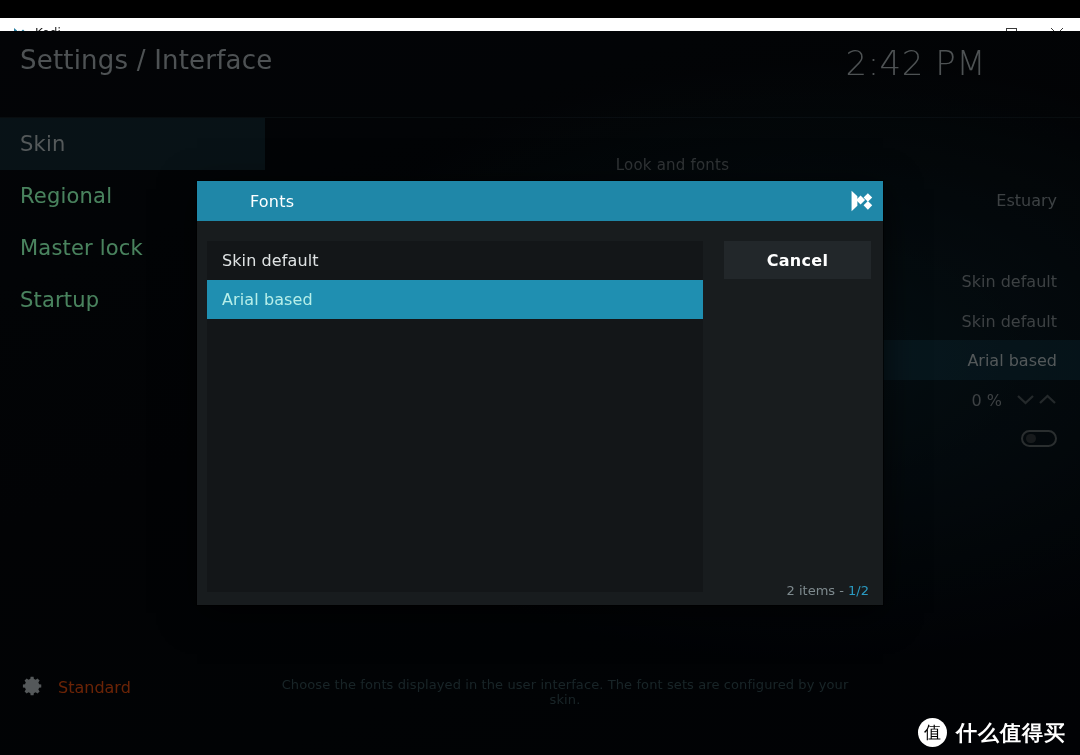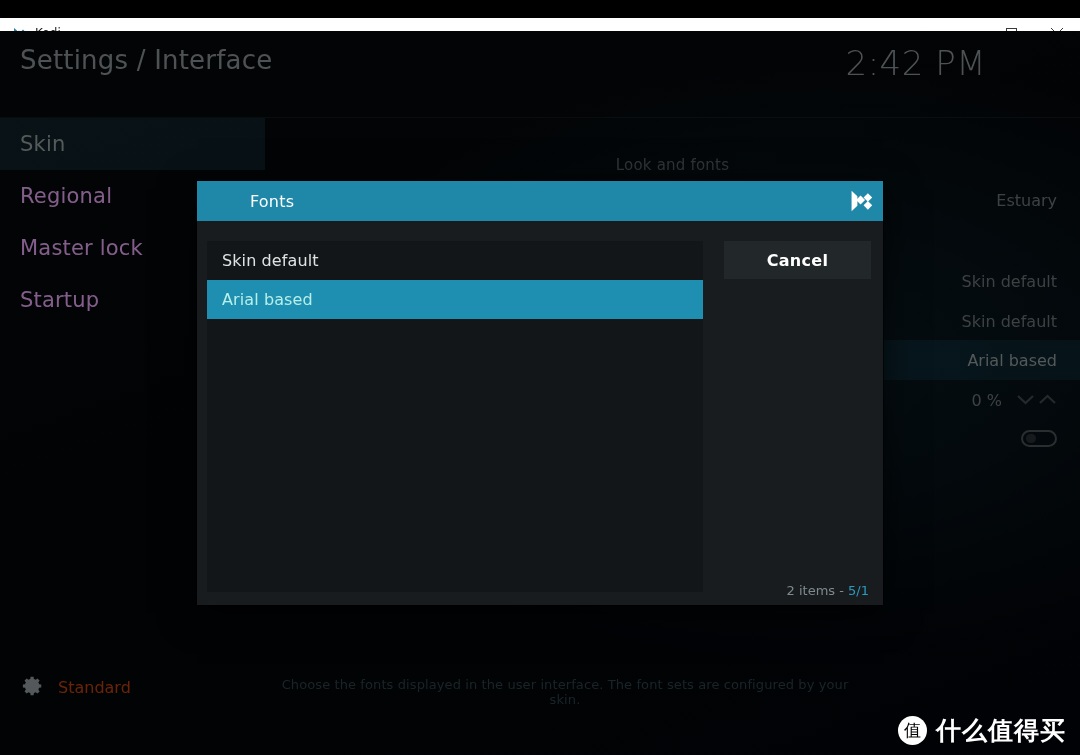--- a/index.html
+++ b/index.html
@@ -111,21 +111,21 @@
     left: 0; top: 87px;
     width: 265px; height: 550px;
     z-index: 3;
   }
   .side-item {
     height: 52px;
     display: flex;
     align-items: center;
     padding-left: 20px;
     font-size: 21px;
-    color: #f0abfc;
+    color: #86efac;
     letter-spacing: .2px;
   }
   .side-item.sel {
     background: rgba(36,86,102,.33);
     color: #9aa2a4;
   }
 
   
   .panel {
     position: absolute;
@@ -310,21 +310,21 @@
     color: #000;
     font-size: 17px;
     display: flex;
     align-items: center;
     justify-content: center;
     font-family: "DejaVu Sans", sans-serif;
     line-height: 1;
   }
   .wm-text {
     color: #ffffff;
-    font-size: 25px;
+    font-size: 21px;
     letter-spacing: 1px;
     font-weight: 600;
   }
 </style>
 </head>
 <body>
 
 <div id="app">
 
   <div class="titlebar">
@@ -470,21 +470,21 @@
           <div class="list-row sel">
             <span>Arial based</span>
           </div>
         </div>
 
         <div class="dlg-cancel">
           <span>Cancel</span>
         </div>
 
         <div class="dlg-count">
-          <span>2 items - </span><span class="pg">5/1</span>
+          <span>2 items - </span><span class="pg">1/2</span>
         </div>
       </div>
     </div>
 
   </div>
 
   <div class="watermark">
     <span class="wm-badge">值</span>
     <span class="wm-text">什么值得买</span>
   </div>

